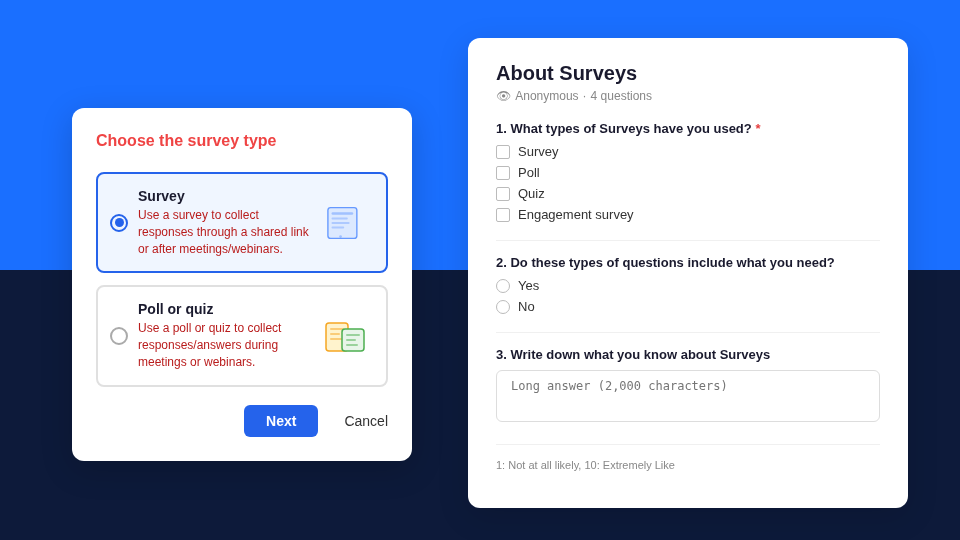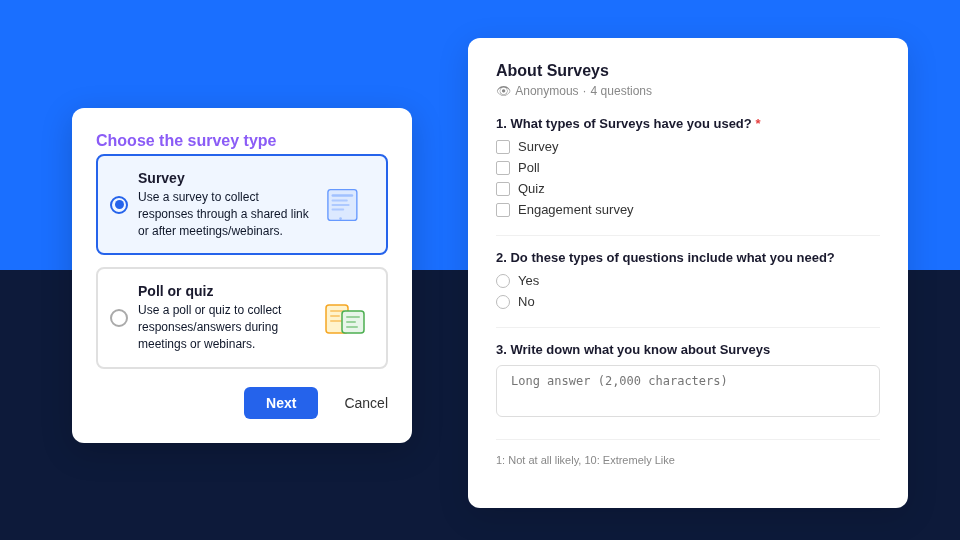--- a/index.html
+++ b/index.html
@@ -22,22 +22,22 @@
       padding: 24px;
       width: 340px;
       box-shadow: 0 8px 32px rgba(0,0,0,0.18);
       position: absolute;
       left: 72px;
       top: 108px;
     }
     .modal-title {
       font-size: 16px;
       font-weight: 600;
-      color: #8b5cf6;
-      margin-bottom: 4px;
+      color: #ef4444;
+      margin-bottom: 22px;
     }
     .survey-option {
       border: 2px solid #e0e0e0;
       border-radius: 8px;
       padding: 14px 14px 14px 12px;
       margin-bottom: 12px;
       display: flex;
       align-items: center;
       gap: 10px;
       cursor: pointer;
@@ -71,21 +71,21 @@
       flex: 1;
     }
     .option-title {
       font-size: 14px;
       font-weight: 700;
       color: #1a1a2e;
       margin-bottom: 3px;
     }
     .option-desc {
       font-size: 12px;
-      color: #0f172a;
+      color: #b91c1c;
       line-height: 1.4;
     }
     .option-icon {
       width: 52px;
       height: 42px;
       flex-shrink: 0;
       display: flex;
       align-items: center;
       justify-content: center;
     }
@@ -128,21 +128,21 @@
       padding: 24px 28px;
       width: 440px;
       height: 470px;
       box-shadow: 0 8px 32px rgba(0,0,0,0.13);
       position: absolute;
       right: 52px;
       top: 38px;
       overflow-y: auto;
     }
     .panel-title {
-      font-size: 16px;
+      font-size: 20px;
       font-weight: 700;
       color: #1a1a2e;
       margin-bottom: 4px;
     }
     .panel-meta {
       font-size: 12px;
       color: #888;
       display: flex;
       align-items: center;
       gap: 4px;

